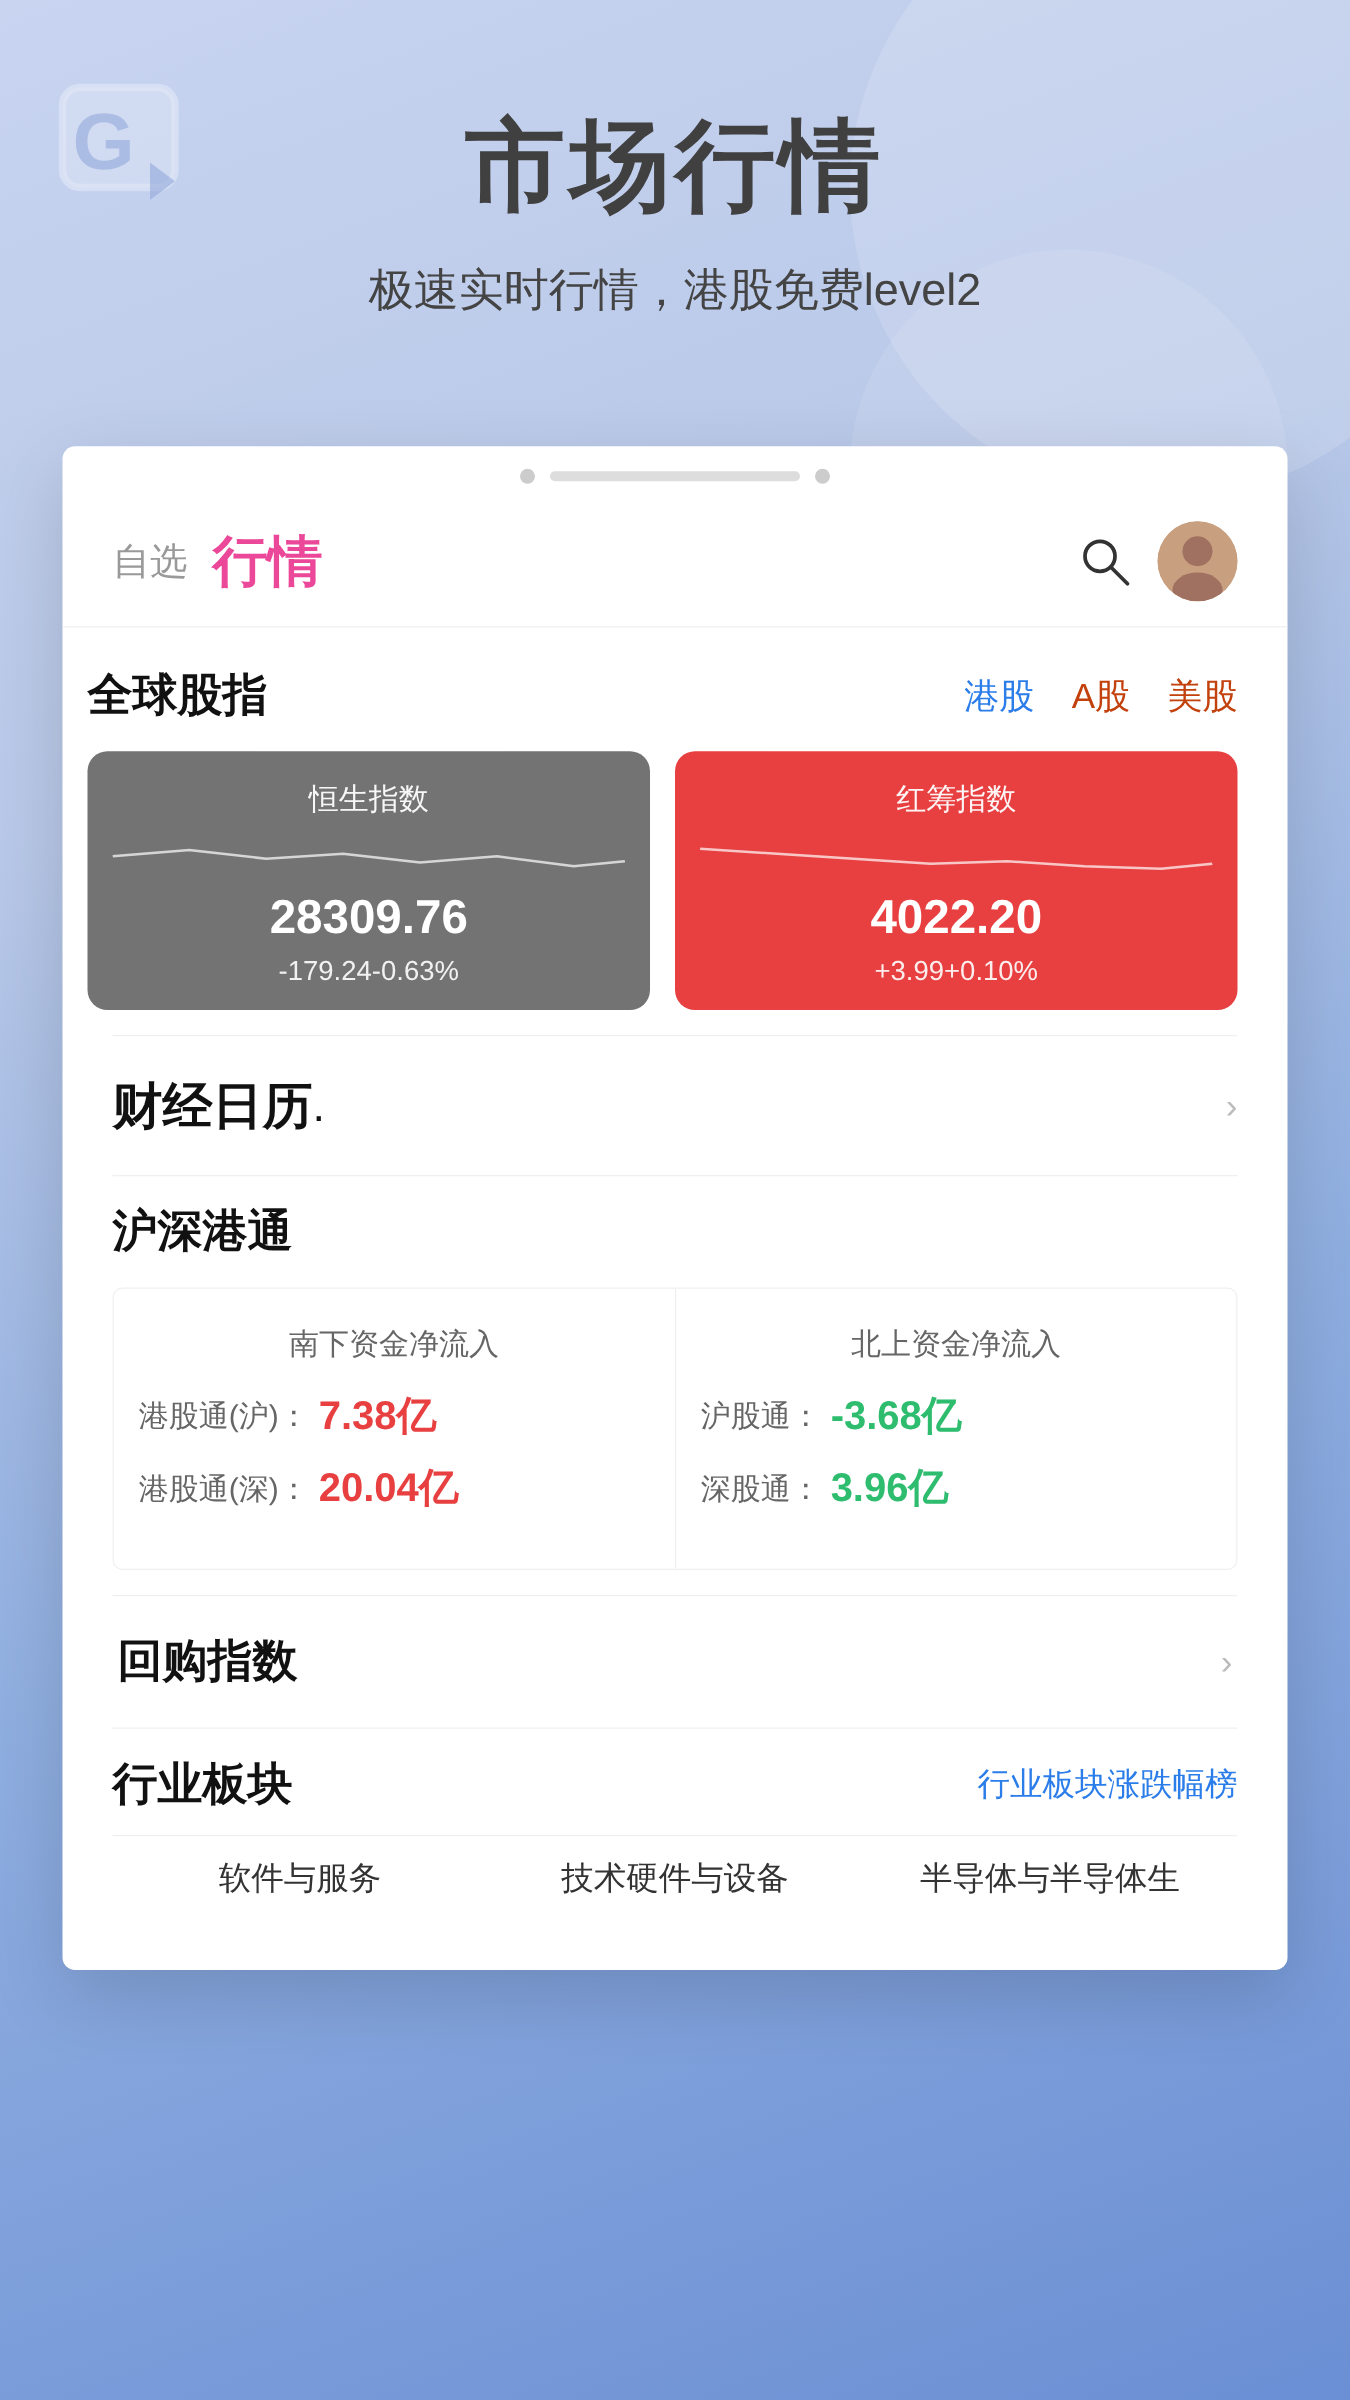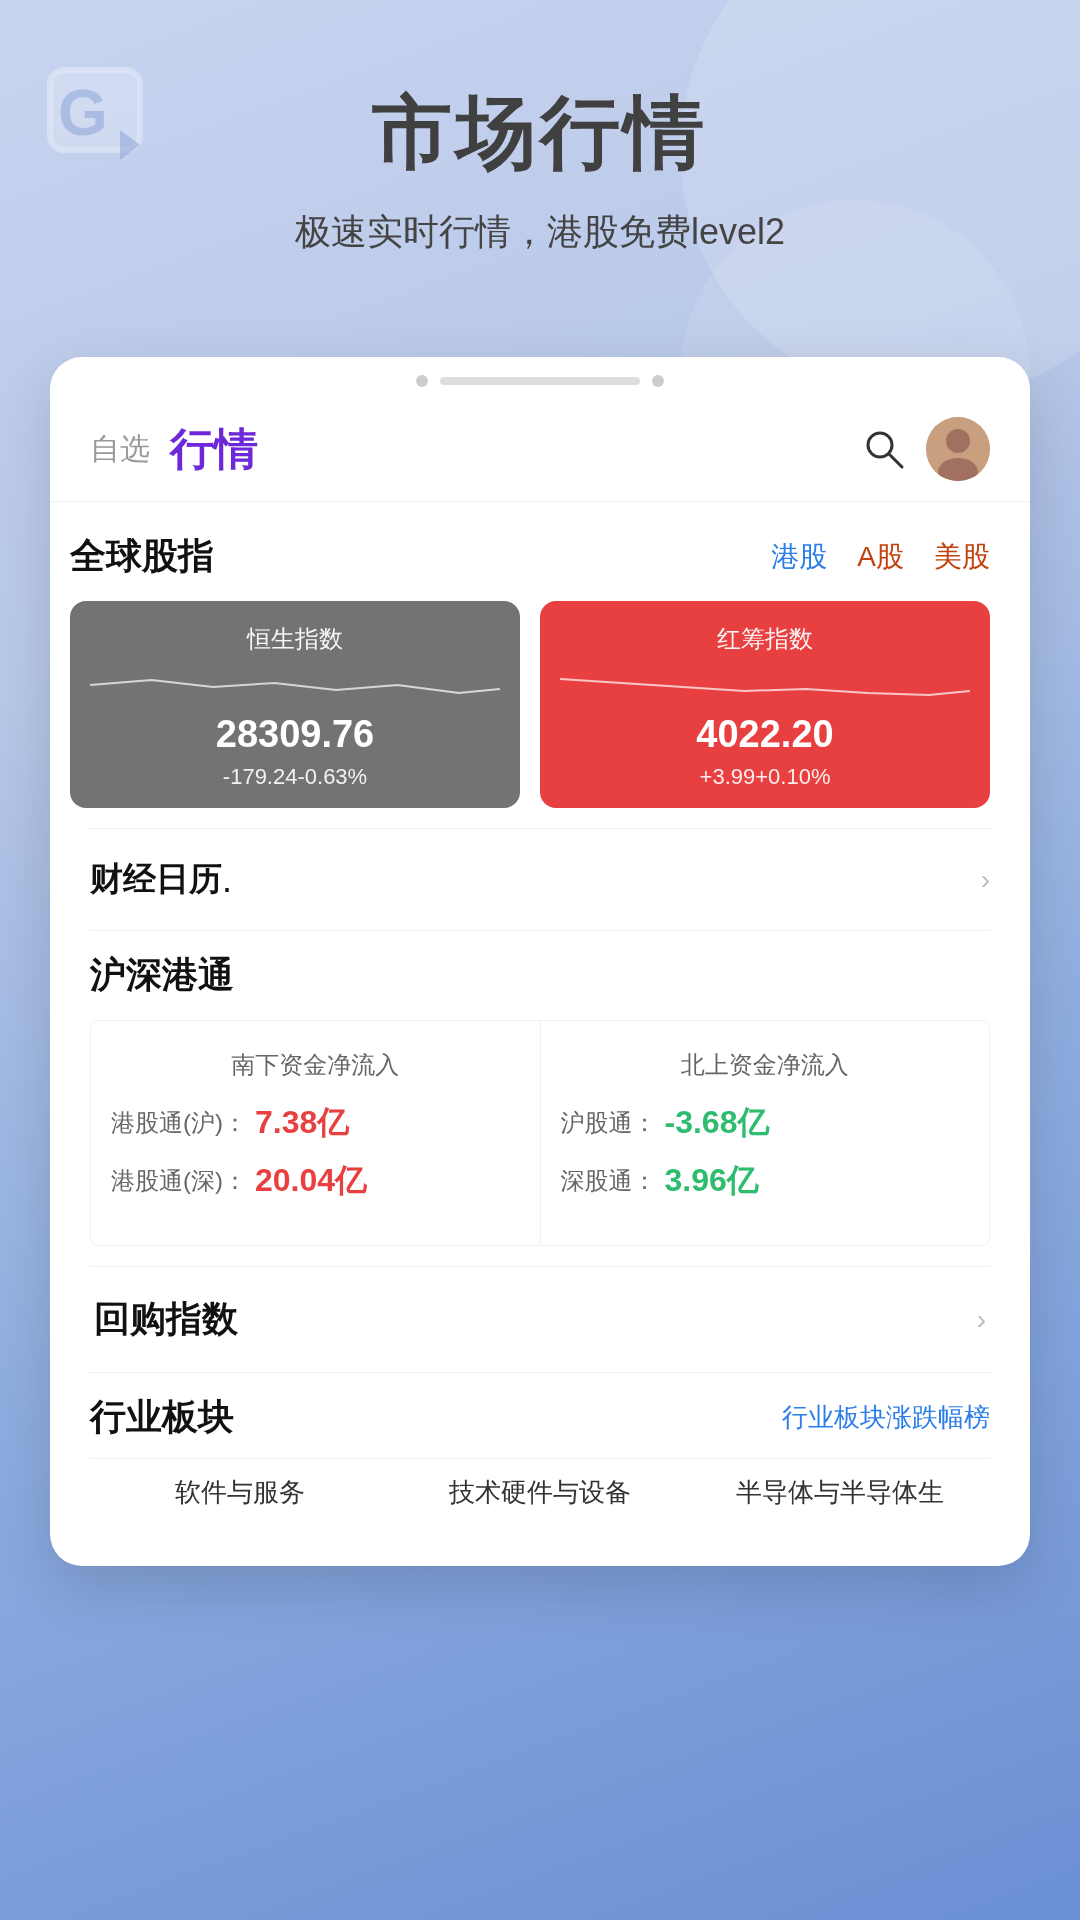--- a/index.html
+++ b/index.html
@@ -59,21 +59,21 @@
       text-align: center;
       font-size: 36px;
       color: #444;
       margin-bottom: 40px;
     }
 
     
     .phone-mockup {
       margin: 20px 50px 0 50px;
       background: white;
-      border-radius: 32px;
+      border-radius: 10px;
       padding: 0 0 30px 0;
       box-shadow: 0 20px 60px rgba(0,0,0,0.15);
       position: relative;
       overflow: hidden;
     }
 
     
     .phone-top-bar {
       display: flex;
       justify-content: center;
@@ -102,21 +102,21 @@
       border-bottom: 1px solid #f0f0f0;
     }
     .nav-title-secondary {
       font-size: 30px;
       color: #999;
       margin-right: 20px;
     }
     .nav-title-main {
       font-size: 44px;
       font-weight: bold;
-      color: #6d28d9;
+      color: #ec4899;
     }
     .nav-spacer { flex: 1; }
     .nav-search-icon {
       width: 44px;
       height: 44px;
       margin-right: 20px;
     }
     .nav-avatar {
       width: 64px;
       height: 64px;
@@ -203,21 +203,21 @@
     }
 
     
     .calendar-row {
       display: flex;
       align-items: center;
       padding: 28px 40px;
       cursor: pointer;
     }
     .calendar-title {
-      font-size: 33px;
+      font-size: 40px;
       font-weight: bold;
       color: #111;
       text-align: right;
     }
     .calendar-dot {
       font-size: 36px;
       color: #111;
     }
     .calendar-spacer { flex: 1; }
     .chevron-right {

